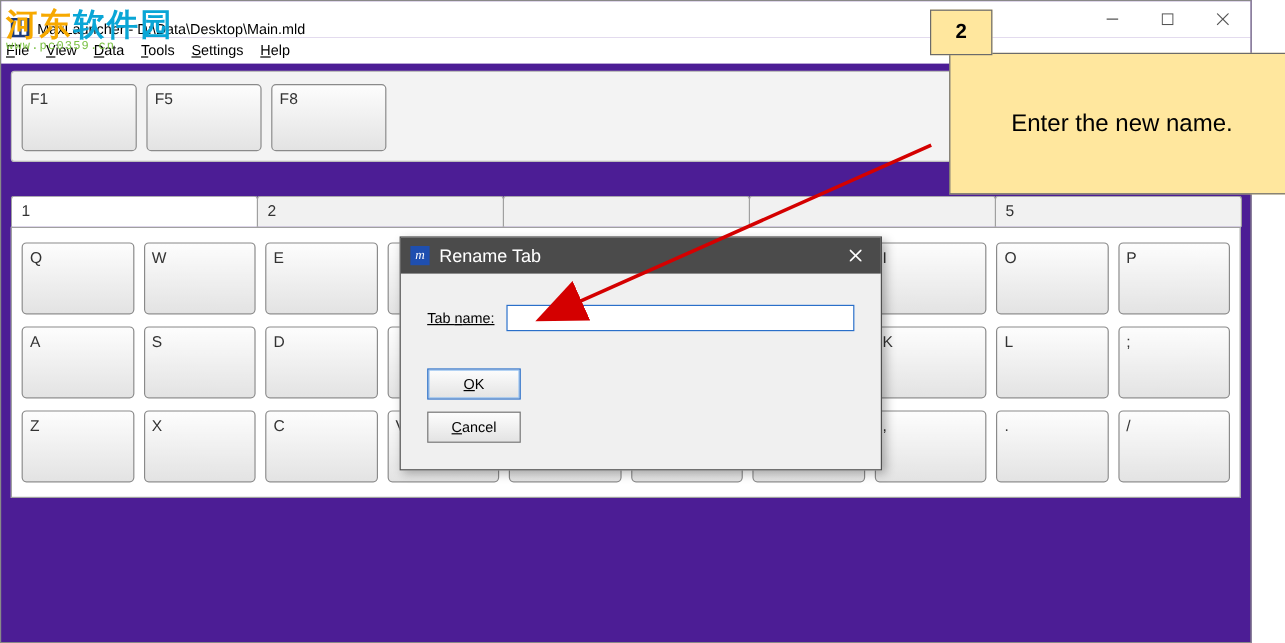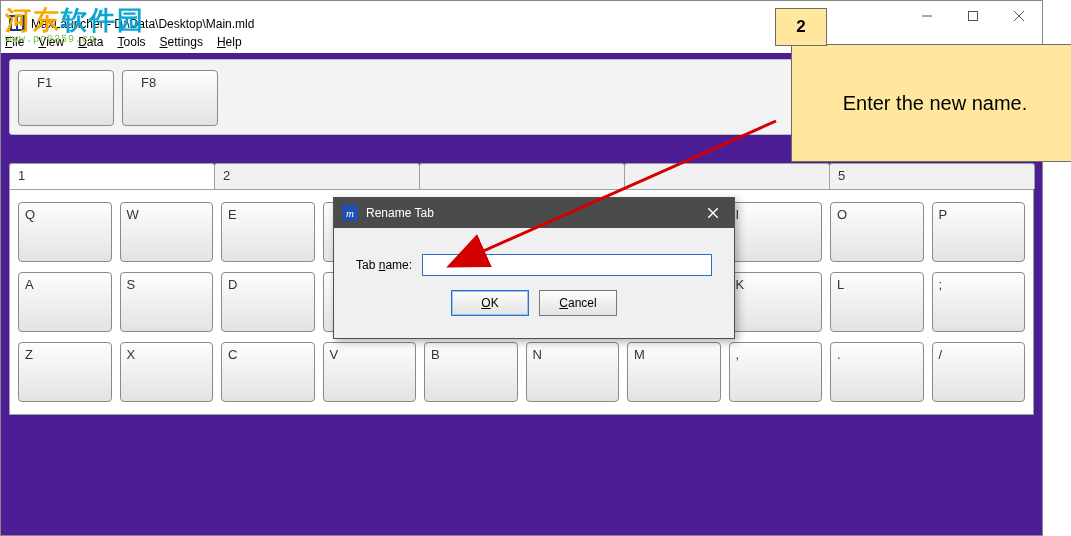--- a/index.html
+++ b/index.html
@@ -21,45 +21,45 @@
 .win-btn{width:46px;height:100%;display:flex;align-items:center;justify-content:center;color:#555;}
 .win-btn svg{width:10px;height:10px;stroke:#555;stroke-width:1;fill:none;}
 
 
 .menubar{height:22px;display:flex;align-items:center;padding-left:4px;gap:14px;background:#fff;}
 .menu-item{color:#000;}
 .menu-item u{text-decoration:underline;}
 
 
 .fstrip{margin:6px 8px 0 8px;border:1px solid #bdbdbd;border-radius:3px;padding:10px 8px 8px 8px;background:#f3f3f3;display:flex;gap:8px;}
-.fbtn{width:96px;height:56px;background:linear-gradient(#fdfdfd,#e3e3e3);border:1px solid #8a8a8a;border-radius:4px;box-sizing:border-box;padding:4px 18px;font-size:13px;color:#333;}
+.fbtn{width:96px;height:56px;background:linear-gradient(#fdfdfd,#e3e3e3);border:1px solid #8a8a8a;border-radius:4px;box-sizing:border-box;padding:4px 6px;font-size:13px;color:#333;}
 
 
 .tab-area{margin:28px 8px 0 8px;}
 .tabstrip{display:flex;align-items:flex-end;}
 .tab{flex:1;height:26px;border:1px solid #a0a0a0;border-bottom:none;border-radius:3px 3px 0 0;background:#f1f1f1;padding:4px 8px 0 8px;font-size:13px;color:#333;box-sizing:border-box;margin-right:-1px;}
 .tab.active{background:#fff;position:relative;z-index:2;}
 
 .keypanel{border:1px solid #a0a0a0;background:#fff;padding:12px 8px;display:flex;flex-direction:column;gap:10px;}
 .keyrow{display:flex;gap:8px;}
 .key{width:96px;height:60px;background:linear-gradient(#fdfdfd,#e3e3e3);border:1px solid #8a8a8a;border-radius:4px;box-sizing:border-box;padding:4px 6px;font-size:13px;color:#333;}
 
 
 .dialog{position:absolute;left:332px;top:196px;width:400px;background:#f0f0f0;border:1px solid #505050;box-shadow:3px 3px 8px rgba(0,0,0,.3);z-index:40;}
 .dlg-titlebar{height:30px;background:#4b4b4b;color:#fff;display:flex;align-items:center;padding:0 6px 0 8px;}
 .dlg-titlebar .icon{width:16px;height:16px;background:#1f4fb0;margin-right:8px;display:flex;align-items:center;justify-content:center;color:#fff;font-style:italic;font-size:11px;font-family:serif;}
-.dlg-title{flex:1;font-size:12px;}
+.dlg-title{flex:1;font-size:15px;}
 .dlg-close{width:30px;height:100%;display:flex;align-items:center;justify-content:center;}
 .dlg-close svg{width:10px;height:10px;stroke:#fff;stroke-width:1.4;}
 .dlg-body{padding:26px 22px 22px 22px;}
-.form-row{display:flex;align-items:center;gap:10px;}
+.form-row{display:flex;align-items:center;gap:10px;text-decoration:underline;}
 .form-label{font-size:12px;}
 .form-label u{text-decoration:underline;}
 .text-input{flex:1;height:22px;border:1px solid #2a6fc9;background:#fff;padding:2px 4px;box-sizing:border-box;font-size:12px;}
-.dlg-buttons{display:flex;justify-content:center;gap:10px;margin-top:14px;}
+.dlg-buttons{display:flex;justify-content:center;gap:10px;margin-top:31px;flex-direction:column;}
 .dlg-btn{width:76px;height:24px;border:1px solid #777;background:linear-gradient(#fdfdfd,#e3e3e3);font-size:12px;display:flex;align-items:center;justify-content:center;}
 .dlg-btn.default{border:1px solid #2a6fc9;box-shadow:0 0 0 1px #9bc3f0 inset;}
 
 
 .step-badge{position:absolute;left:774px;top:7px;width:50px;height:36px;background:#ffe79e;border:1px solid #6b6b6b;display:flex;align-items:center;justify-content:center;font-size:17px;font-weight:bold;z-index:51;}
 .callout{position:absolute;left:774px;top:43px;width:286px;height:116px;background:#ffe79e;border:1px solid #6b6b6b;display:flex;align-items:center;justify-content:center;font-size:20px;z-index:50;margin-left:16px;}
 
 
 .arrow{position:absolute;left:0;top:0;z-index:45;pointer-events:none;}
 </style>
@@ -100,20 +100,21 @@
     <span class="menu-item"><u>F</u>ile</span>
     <span class="menu-item"><u>V</u>iew</span>
     <span class="menu-item"><u>D</u>ata</span>
     <span class="menu-item"><u>T</u>ools</span>
     <span class="menu-item"><u>S</u>ettings</span>
     <span class="menu-item"><u>H</u>elp</span>
   </div>
 
   <div class="fstrip">
     <div class="fbtn">F1</div>
+    <div class="fbtn">F5</div>
     <div class="fbtn">F8</div>
   </div>
 
   <div class="tab-area">
     <div class="tabstrip">
       <div class="tab active">1</div>
       <div class="tab">2</div>
       <div class="tab"></div>
       <div class="tab"></div>
       <div class="tab">5</div>

